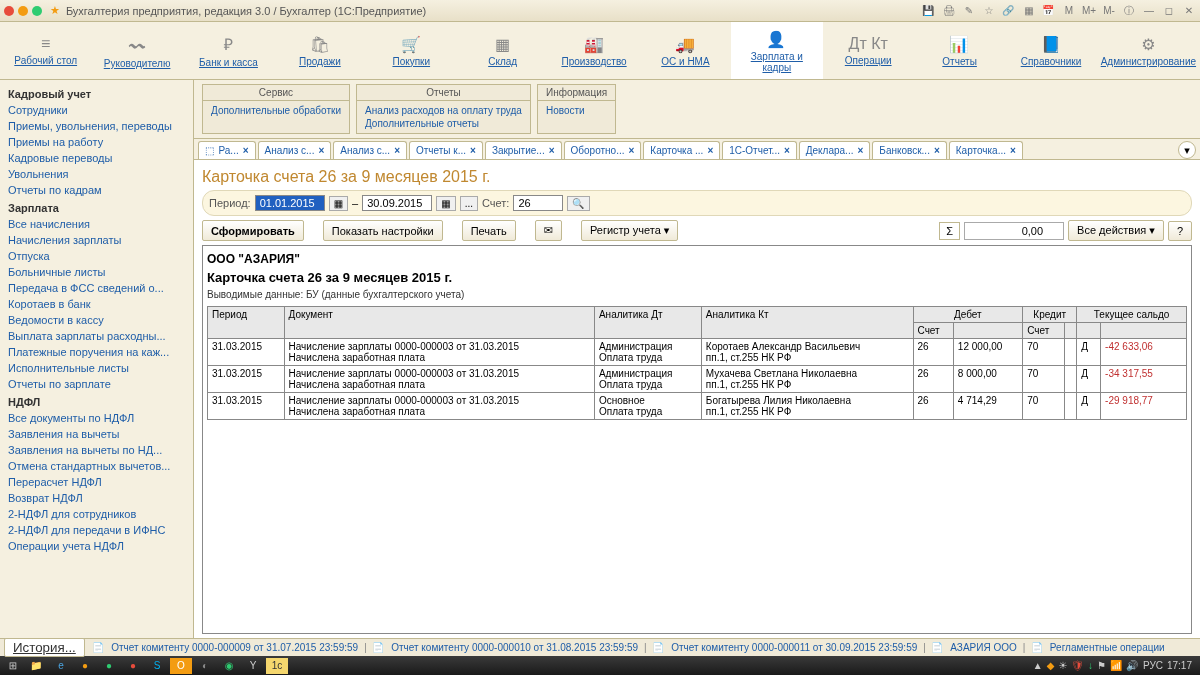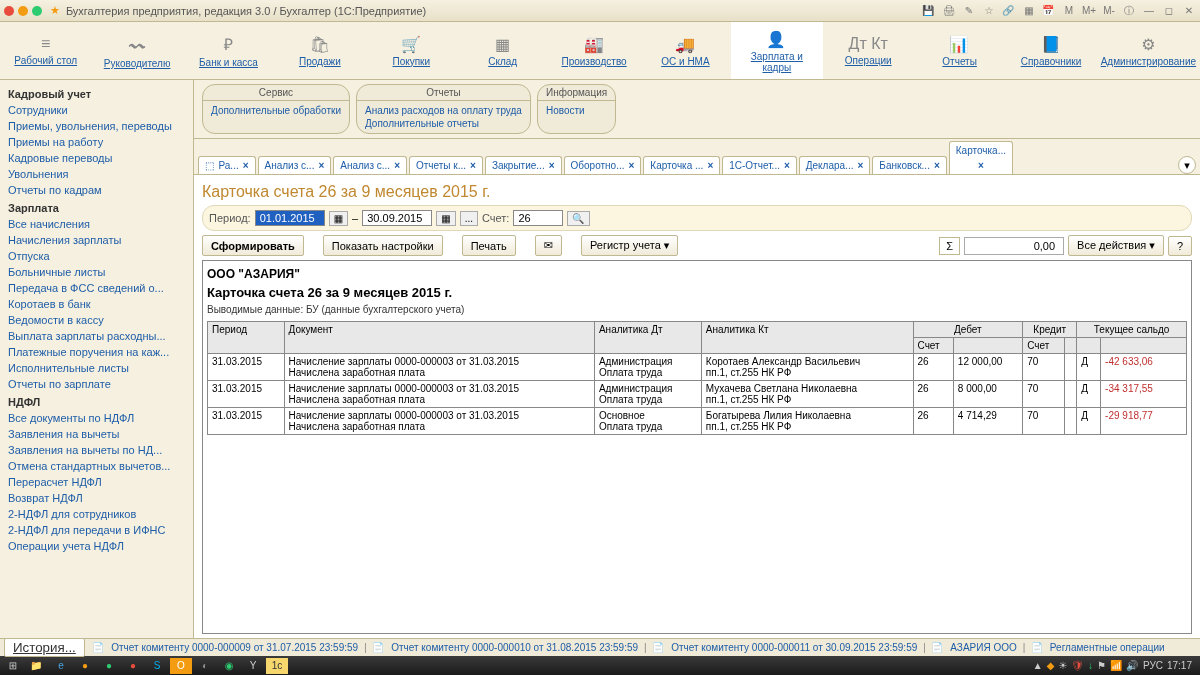--- a/index.html
+++ b/index.html
@@ -22,44 +22,44 @@
 .nav-icon { font-size: 16px; color: #888; margin-bottom: 2px; }
 .nav-label { text-decoration: underline; }
 
 .main { display: flex; height: 558px; }
 .sidebar { width: 194px; background: #f5f0e0; border-right: 1px solid #c0b890; overflow-y: auto; padding: 4px 0; }
 .sb-section { padding: 4px 8px 2px; font-weight: bold; color: #333; font-size: 11px; }
 .sb-item { padding: 2px 8px; color: #1e5da8; font-size: 11px; cursor: pointer; white-space: nowrap; overflow: hidden; text-overflow: ellipsis; }
 
 .content { flex: 1; display: flex; flex-direction: column; background: #fff; }
 .svc-row { display: flex; gap: 6px; padding: 4px 8px; background: #f5f0e0; border-bottom: 1px solid #c0b890; }
-.svc-group { border: 1px solid #c0b890; border-radius: 13px; background: #f0ead8; }
+.svc-group { border: 1px solid #c0b890; border-radius: 0; background: #f0ead8; }
 .svc-head { text-align: center; padding: 2px 8px; border-bottom: 1px solid #c0b890; font-size: 10px; color: #555; }
 .svc-body { padding: 3px 8px; }
 .svc-link { color: #1e5da8; font-size: 10px; cursor: pointer; display: block; padding: 1px 0; }
 
 .tabs { display: flex; gap: 2px; padding: 2px 4px 0; background: #f5f0e0; border-bottom: 1px solid #c0b890; align-items: flex-end; }
 .tab { display: flex; align-items: center; gap: 4px; padding: 3px 6px; background: #fff; border: 1px solid #c0b890; border-bottom: none; border-radius: 3px 3px 0 0; font-size: 10px; color: #1e5da8; cursor: pointer; }
-.tab.active { background: #fff; font-weight: normal; flex-direction: column; }
+.tab.active { background: #fff; font-weight: normal; }
 .tab-close { color: #1e5da8; font-weight: bold; cursor: pointer; }
 .tab-more { width: 18px; height: 18px; border: 1px solid #c0b890; border-radius: 50%; background: #fff; display: flex; align-items: center; justify-content: center; margin-left: auto; cursor: pointer; }
 
 .report { flex: 1; display: flex; flex-direction: column; padding: 4px 8px; overflow: hidden; }
 .report-title { color: #c08830; font-size: 16px; padding: 4px 0; }
 .report-params { display: flex; gap: 4px; align-items: center; padding: 4px 0; background: #fcf6e0; border: 1px solid #e0d8b8; border-radius: 12px; padding-left: 6px; }
 .param-label { color: #555; font-size: 11px; }
 .param-input { border: 1px solid #888; padding: 1px 4px; font-size: 11px; width: 70px; }
 .param-input.hl { background: #2060c0; color: #fff; }
 .param-btn { border: 1px solid #aaa; background: #f0f0f0; padding: 1px 4px; cursor: pointer; font-size: 10px; }
 
 .toolbar { display: flex; gap: 19px; padding: 4px 0; }
 .btn { border: 1px solid #c0b890; background: linear-gradient(#fff, #f0ead8); padding: 3px 8px; cursor: pointer; font-size: 11px; border-radius: 2px; }
 .btn.primary { font-weight: bold; }
 .tb-right { margin-left: auto; display: flex; gap: 4px; align-items: center; }
-.sum-box { border: 1px solid #aaa; padding: 2px 8px; width: 100px; text-align: right; background: #fff; }
+.sum-box { border: 1px solid #aaa; padding: 2px 20px; width: 100px; text-align: right; background: #fff; }
 
 .report-body { flex: 1; border: 1px solid #888; overflow: auto; background: #fff; padding: 4px; }
 .org-name { font-weight: bold; font-size: 12px; padding: 2px 0; }
 .rep-subtitle { font-weight: bold; font-size: 13px; padding: 2px 0; }
 .rep-meta { font-size: 10px; color: #333; padding: 2px 0 6px; }
 
 table.data { border-collapse: collapse; width: 100%; font-size: 10px; }
 table.data th, table.data td { border: 1px solid #888; padding: 2px 4px; vertical-align: top; text-align: left; }
 table.data th { background: #e8e8e8; font-weight: normal; }
 .num { text-align: right; }

